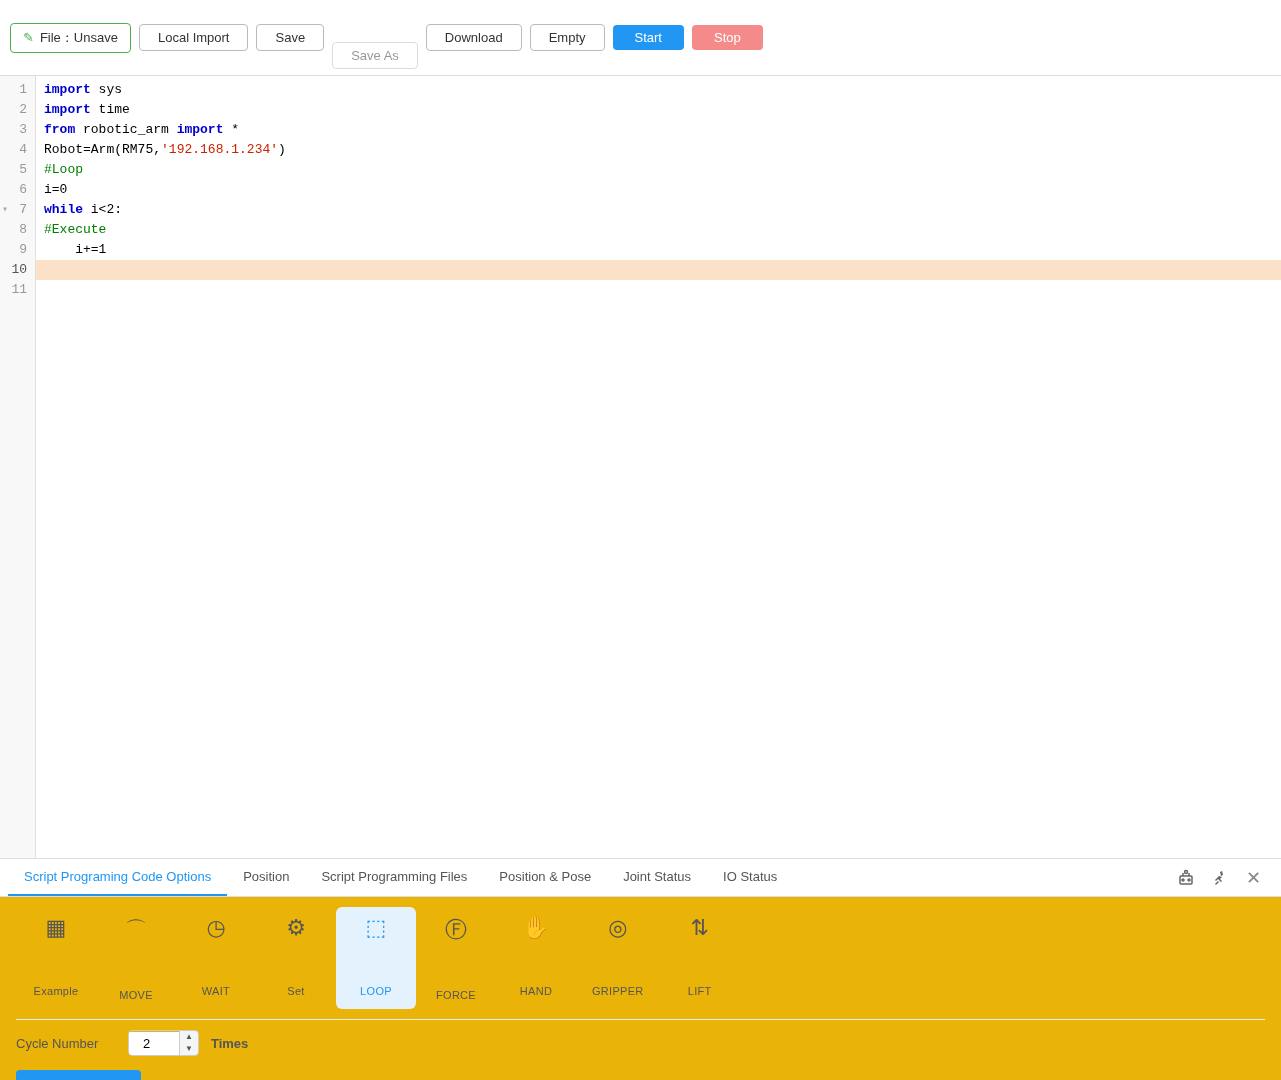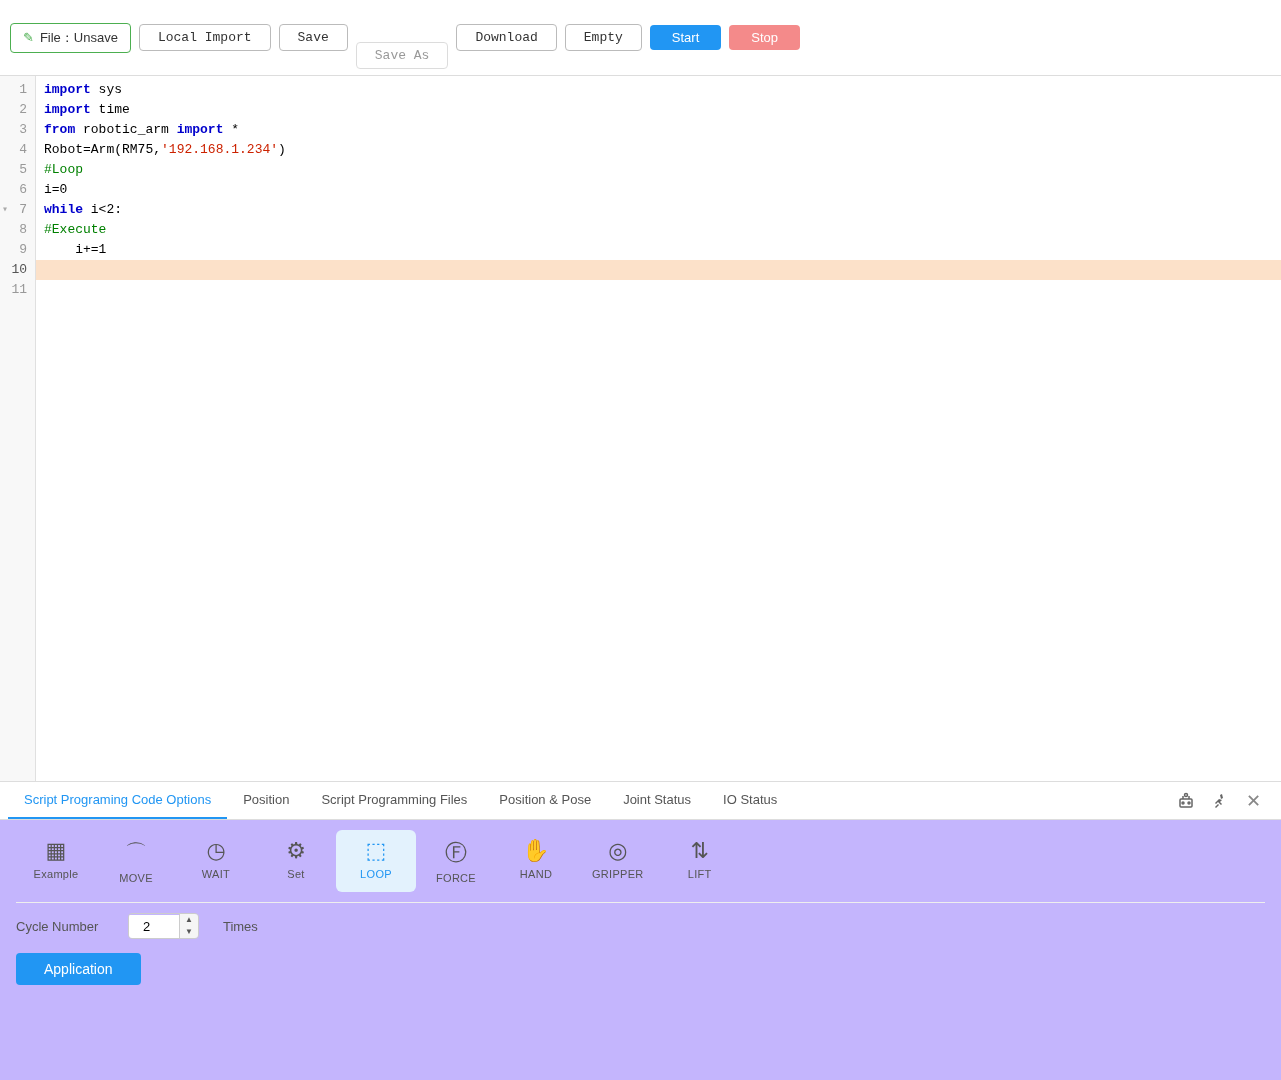--- a/index.html
+++ b/index.html
@@ -25,21 +25,20 @@
     }
     .file-btn .edit-icon { color: #4caf50; }
     .toolbar-btn {
       padding: 5px 18px;
       border: 1px solid #bbb;
       border-radius: 4px;
       background: #fff;
       color: #333;
       cursor: pointer;
       font-size: 13px;
-      font-family: Liberation Mono, monospace;
     }
     .toolbar-btn:disabled { opacity: 0.5; cursor: default; margin-top: 36px; }
     .btn-start {
       padding: 5px 22px;
       border: none;
       border-radius: 4px;
       background: #2196F3;
       color: #fff;
       cursor: pointer;
       font-size: 13px;
@@ -101,26 +100,26 @@
       display: block;
       margin: 0 -8px;
       padding: 0 8px;
     }
     .kw-blue { color: #0000cc; font-weight: bold; }
     .str-red { color: #cc2200; }
     .cm-green { color: #008000; }
 
     
     #bottom-panel {
-      background: #c4b5fd;
+      background: #eab308;
       border-top: 1px solid #ddd;
       flex-shrink: 0;
       display: flex;
       flex-direction: column;
-      height: 299px;
+      height: 222px;
     }
 
     
     #tab-bar {
       display: flex;
       align-items: center;
       border-bottom: 1px solid #ddd;
       padding: 0 8px;
       background: #fff;
       flex-shrink: 0;
@@ -179,20 +178,21 @@
     .icon-item .icon-sym {
       font-size: 22px;
       color: #555;
     }
     .icon-item.active .icon-sym { color: #2196F3; }
     .icon-item .icon-label {
       font-size: 11px;
       color: #555;
       font-weight: 500;
       letter-spacing: 0.3px;
+      margin-top: 40px;
     }
     .icon-item.active .icon-label { color: #2196F3; }
 
     
     #form-area {
       display: flex;
       flex-direction: column;
       gap: 10px;
     }
     .form-row {
@@ -256,21 +256,22 @@
       border: none;
       cursor: pointer;
       font-size: 8px;
       padding: 2px 5px;
       line-height: 1;
       color: #555;
     }
     .times-label {
       color: #555;
       font-size: 13px;
-      margin-left: 12px;
+      margin-left: 0;
+      font-weight: bold;
     }
     .btn-application {
       background: #2196F3;
       color: #fff;
       border: none;
       border-radius: 4px;
       padding: 8px 28px;
       font-size: 14px;
       cursor: pointer;
       align-self: flex-start;

